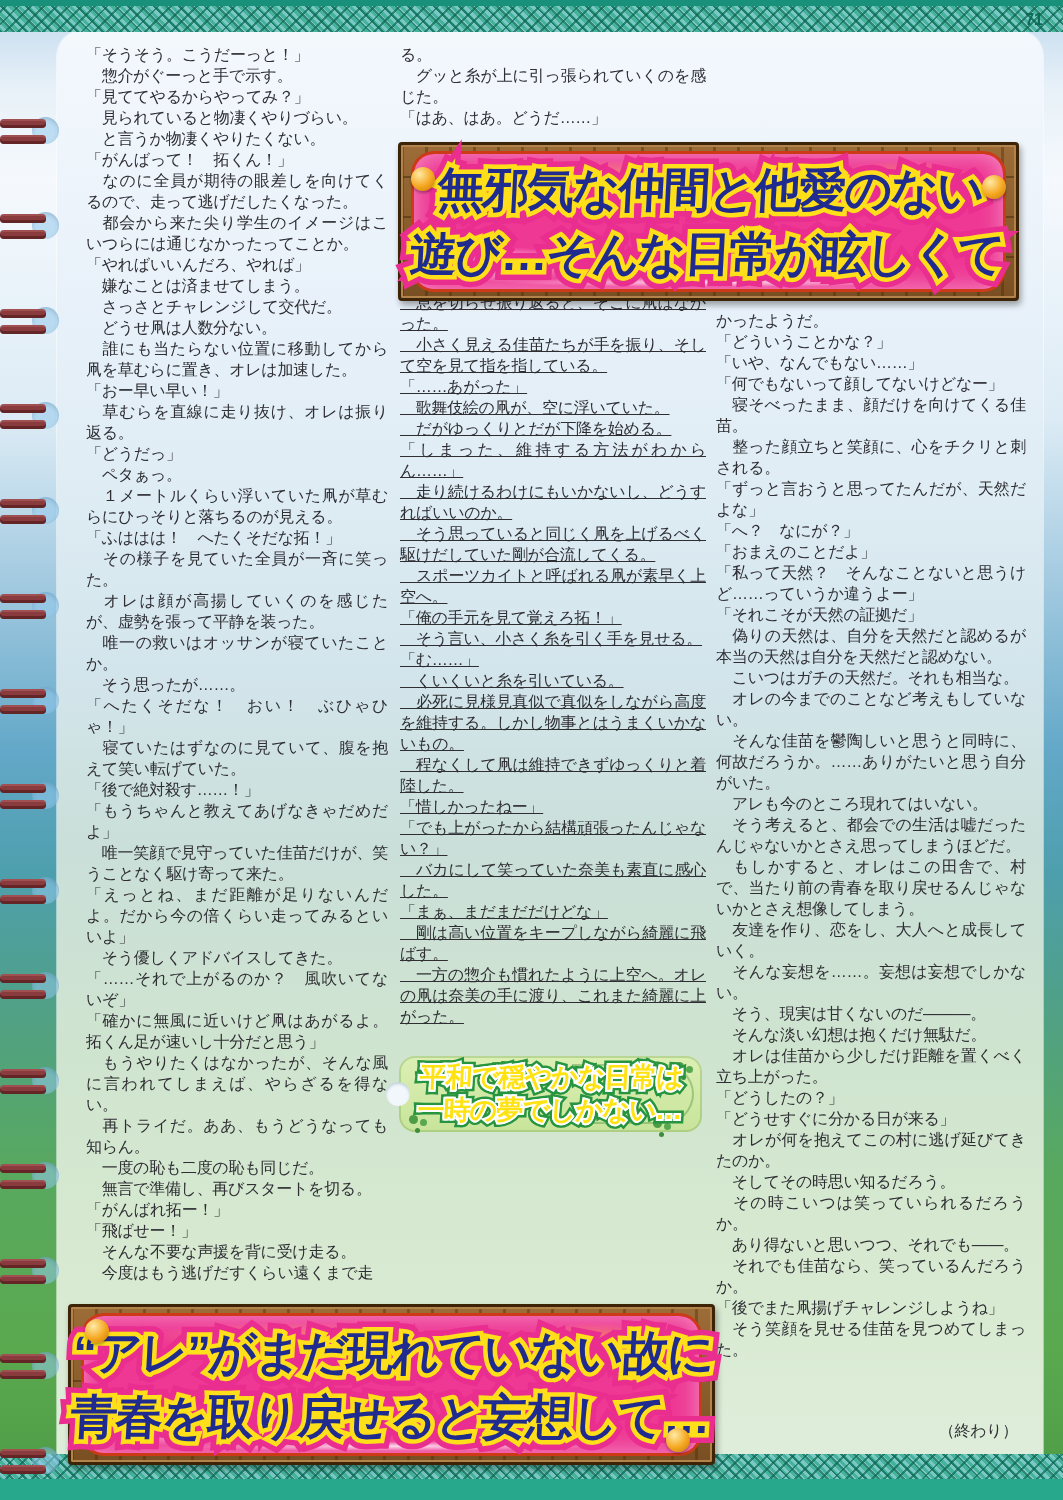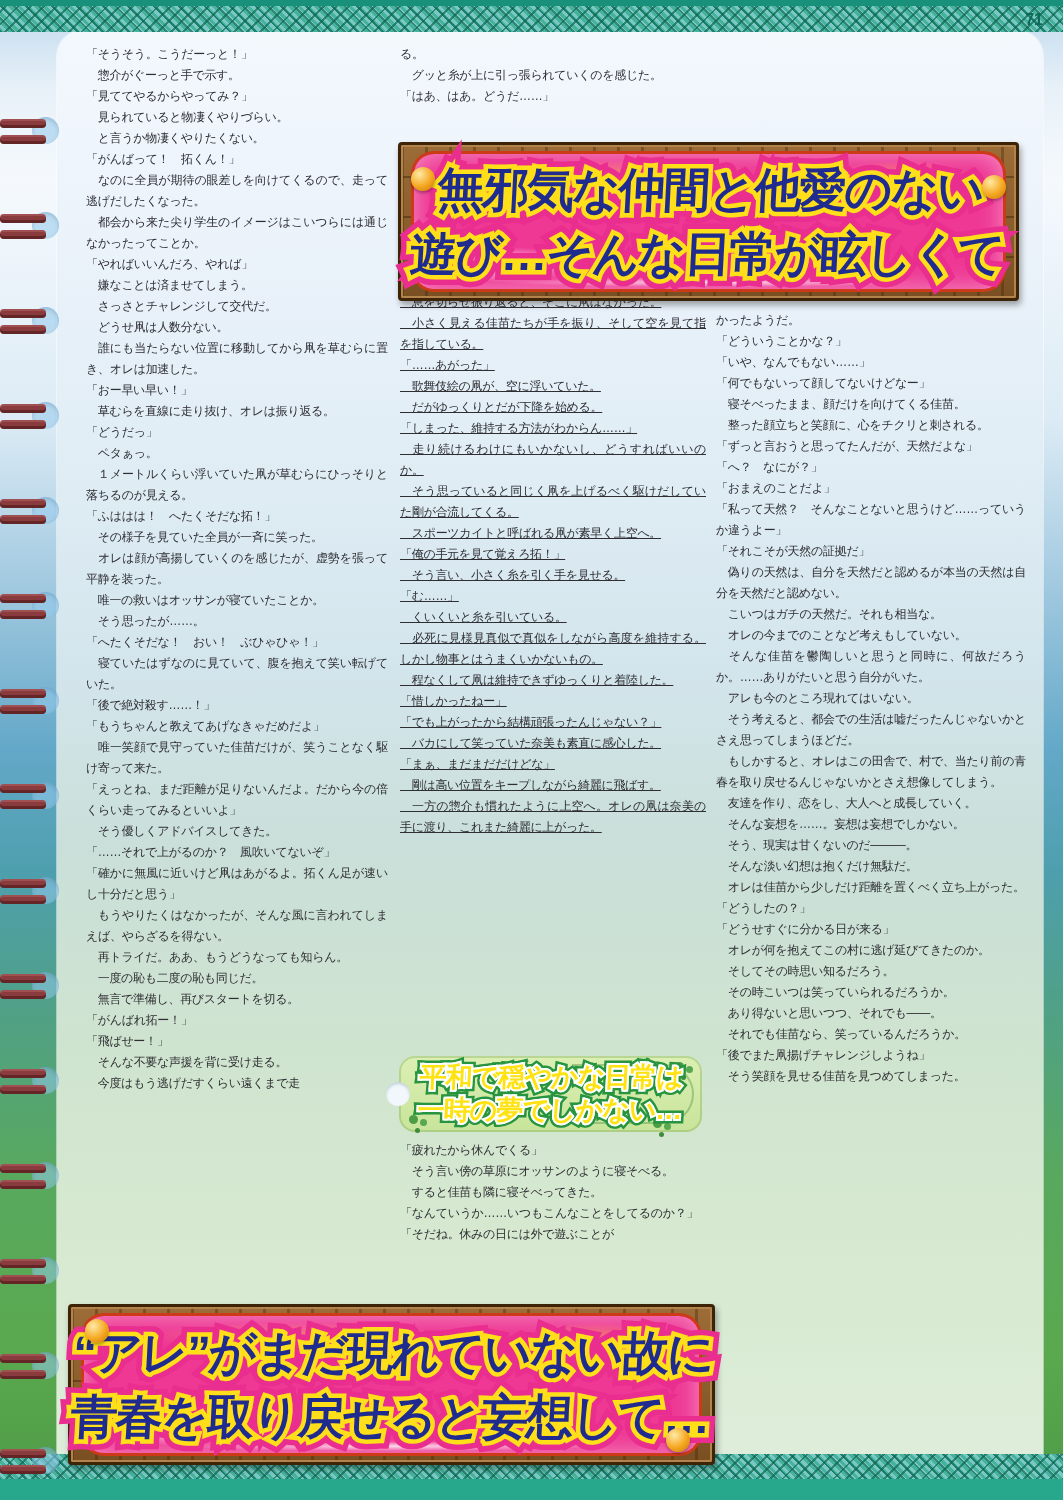--- a/index.html
+++ b/index.html
@@ -29,21 +29,21 @@
   
   #binding{position:absolute;left:0;top:0;width:90px;height:1500px;z-index:5;}
   .ring{position:absolute;left:0;width:86px;height:28px;}
   .ring .hole{position:absolute;left:32px;top:-1px;width:27px;height:27px;border-radius:50%;
     background:rgba(148,201,235,.55);box-shadow:inset 0 2px 4px rgba(40,90,130,.25);}
   .ring .bar{position:absolute;left:0;width:46px;height:9px;border-radius:4px;background:#8a3b3d;
     box-shadow:inset 0 -3px 0 rgba(70,20,22,.55),inset 0 2px 0 rgba(200,120,120,.35);}
   .ring .bar.b1{top:1px;} .ring .bar.b2{top:17px;}
 
   
-  .col{position:absolute;color:#2e2e33;font-size:12px;line-height:21px;text-align:justify;
+  .col{position:absolute;color:#2e2e33;font-size:16px;line-height:21px;text-align:justify;
     white-space:pre-line;overflow:hidden;letter-spacing:-0.3px;}
   #col1{left:86px;top:44px;width:302px;height:1252px;}
   #col2-top{left:400px;top:44px;width:306px;height:96px;}
   #col2-main{left:400px;top:292px;width:306px;height:742px;text-decoration:underline;}
   #col2-bottom{left:400px;top:1140px;width:306px;height:158px;}
   #col3-top{left:716px;top:44px;width:310px;height:96px;}
   #col3-main{left:716px;top:310px;width:310px;height:1108px;}
   #ending{left:716px;top:1420px;width:302px;height:24px;text-align:right;white-space:normal;}
 
   
@@ -245,25 +245,20 @@
 「む……」
 　くいくいと糸を引いている。
 　必死に見様見真似で真似をしながら高度を維持する。しかし物事とはうまくいかないもの。
 　程なくして凧は維持できずゆっくりと着陸した。
 「惜しかったねー」
 「でも上がったから結構頑張ったんじゃない？」
 　バカにして笑っていた奈美も素直に感心した。
 「まぁ、まだまだだけどな」
 　剛は高い位置をキープしながら綺麗に飛ばす。
 　一方の惣介も慣れたように上空へ。オレの凧は奈美の手に渡り、これまた綺麗に上がった。</div>
-  <div id="col2-bottom" class="col">「疲れたから休んでくる」
-　そう言い傍の草原にオッサンのように寝そべる。
-　すると佳苗も隣に寝そべってきた。
-「なんていうか……いつもこんなことをしてるのか？」
-「そだね。休みの日には外で遊ぶことが</div>
   <div id="col3-main" class="col">かったようだ。
 「どういうことかな？」
 「いや、なんでもない……」
 「何でもないって顔してないけどなー」
 　寝そべったまま、顔だけを向けてくる佳苗。
 　整った顔立ちと笑顔に、心をチクリと刺される。
 「ずっと言おうと思ってたんだが、天然だよな」
 「へ？　なにが？」
 「おまえのことだよ」
 「私って天然？　そんなことないと思うけど……っていうか違うよー」
@@ -282,20 +277,21 @@
 　オレは佳苗から少しだけ距離を置くべく立ち上がった。
 「どうしたの？」
 「どうせすぐに分かる日が来る」
 　オレが何を抱えてこの村に逃げ延びてきたのか。
 　そしてその時思い知るだろう。
 　その時こいつは笑っていられるだろうか。
 　あり得ないと思いつつ、それでも――。
 　それでも佳苗なら、笑っているんだろうか。
 「後でまた凧揚げチャレンジしようね」
 　そう笑顔を見せる佳苗を見つめてしまった。</div>
+  <div id="ending" class="col">（終わり）</div>
 
   <div id="banner-top" class="wood">
     <div class="pinkband"></div>
     <div class="knob" style="left:10px;top:22px;"></div>
     <div class="knob" style="right:10px;top:30px;"></div>
     <div class="banner-text big">
       <div class="ol-line">
         <span class="ol abs l1">無邪気な仲間と他愛のない</span>
         <span class="ol abs l2">無邪気な仲間と他愛のない</span>
         <span class="ol l3">無邪気な仲間と他愛のない</span>

